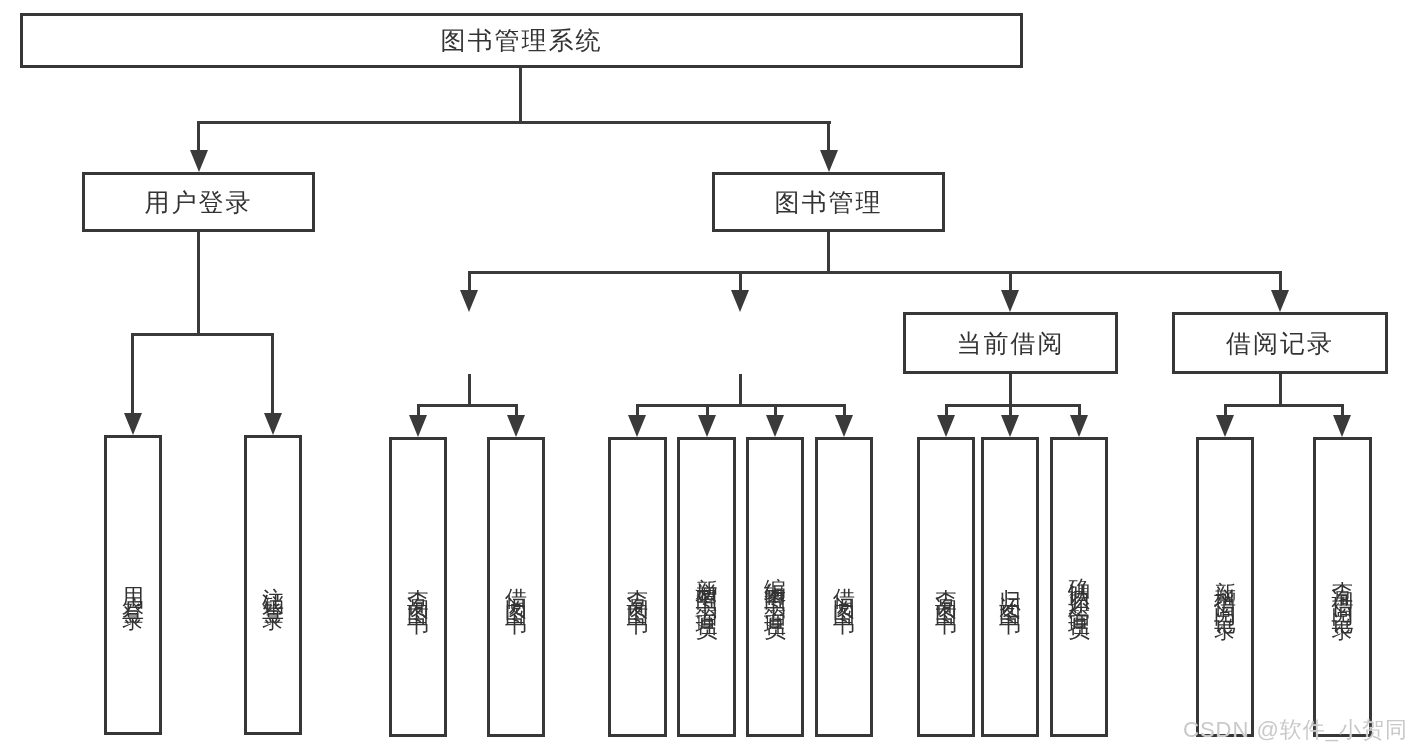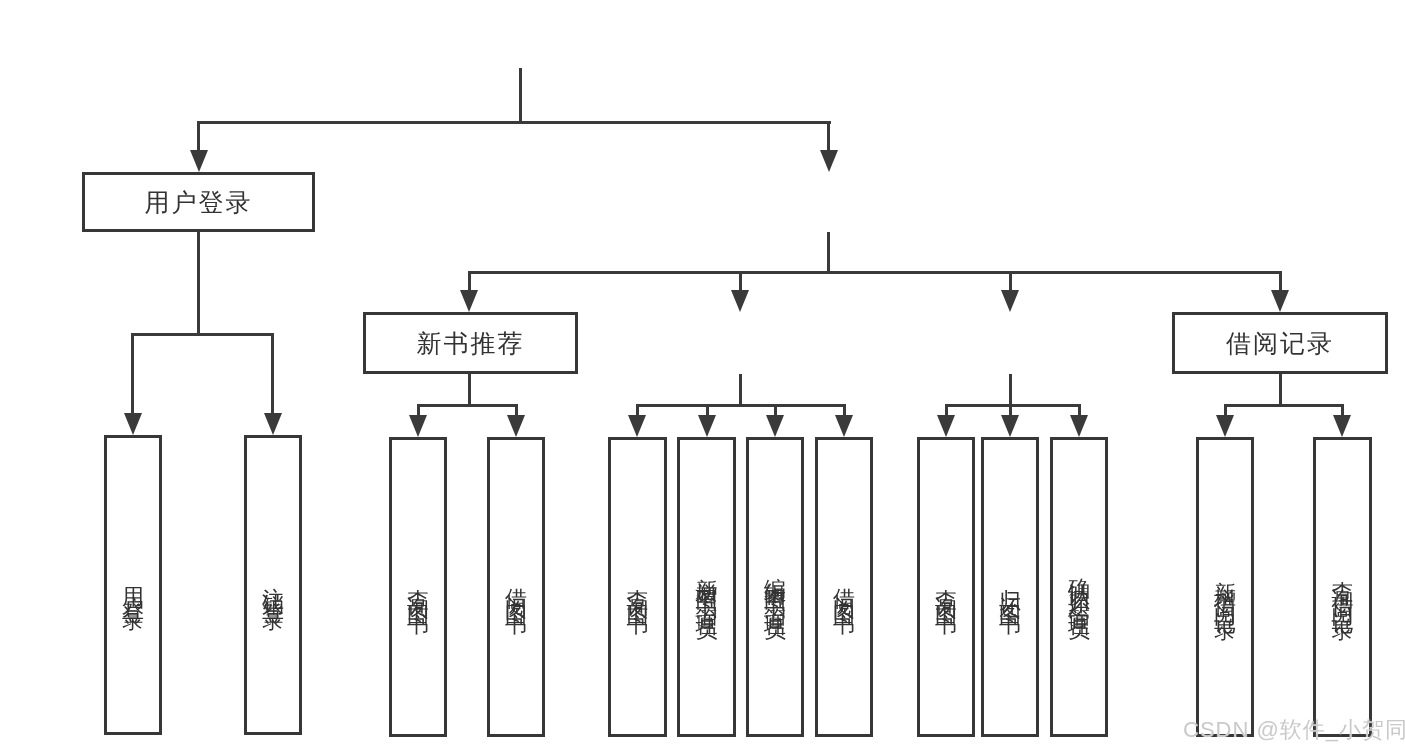--- a/index.html
+++ b/index.html
@@ -69,27 +69,33 @@
     z-index: 5;
     white-space: nowrap;
     text-shadow: 0 0 1px #ffffff;
   }
 </style>
 </head>
 <body>
 
 <div id="stage">
 
+  <div class="node" style="left:20px; top:13px; width:1003px; height:55px;">
+    <span>图书管理系统</span>
+  </div>
 
   <div class="node" style="left:82px; top:172px; width:233px; height:60px;">
     <span>用户登录</span>
   </div>
-
-  <div class="node" style="left:363px; top:312px; width:215px; height:62px;">
-    <span>新书推荐</span>
+  <div class="node" style="left:712px; top:172px; width:233px; height:60px;">
+    <span>图书管理</span>
+  </div>
+
+  <div class="node" style="left:903px; top:312px; width:215px; height:62px;">
+    <span>当前借阅</span>
   </div>
   <div class="node" style="left:1172px; top:312px; width:216px; height:62px;">
     <span>借阅记录</span>
   </div>
 
   <div class="leaf" style="left:104px; top:435px;">
     <span>用户登录</span>
   </div>
   <div class="leaf" style="left:244px; top:435px;">
     <span>注销登录</span>

